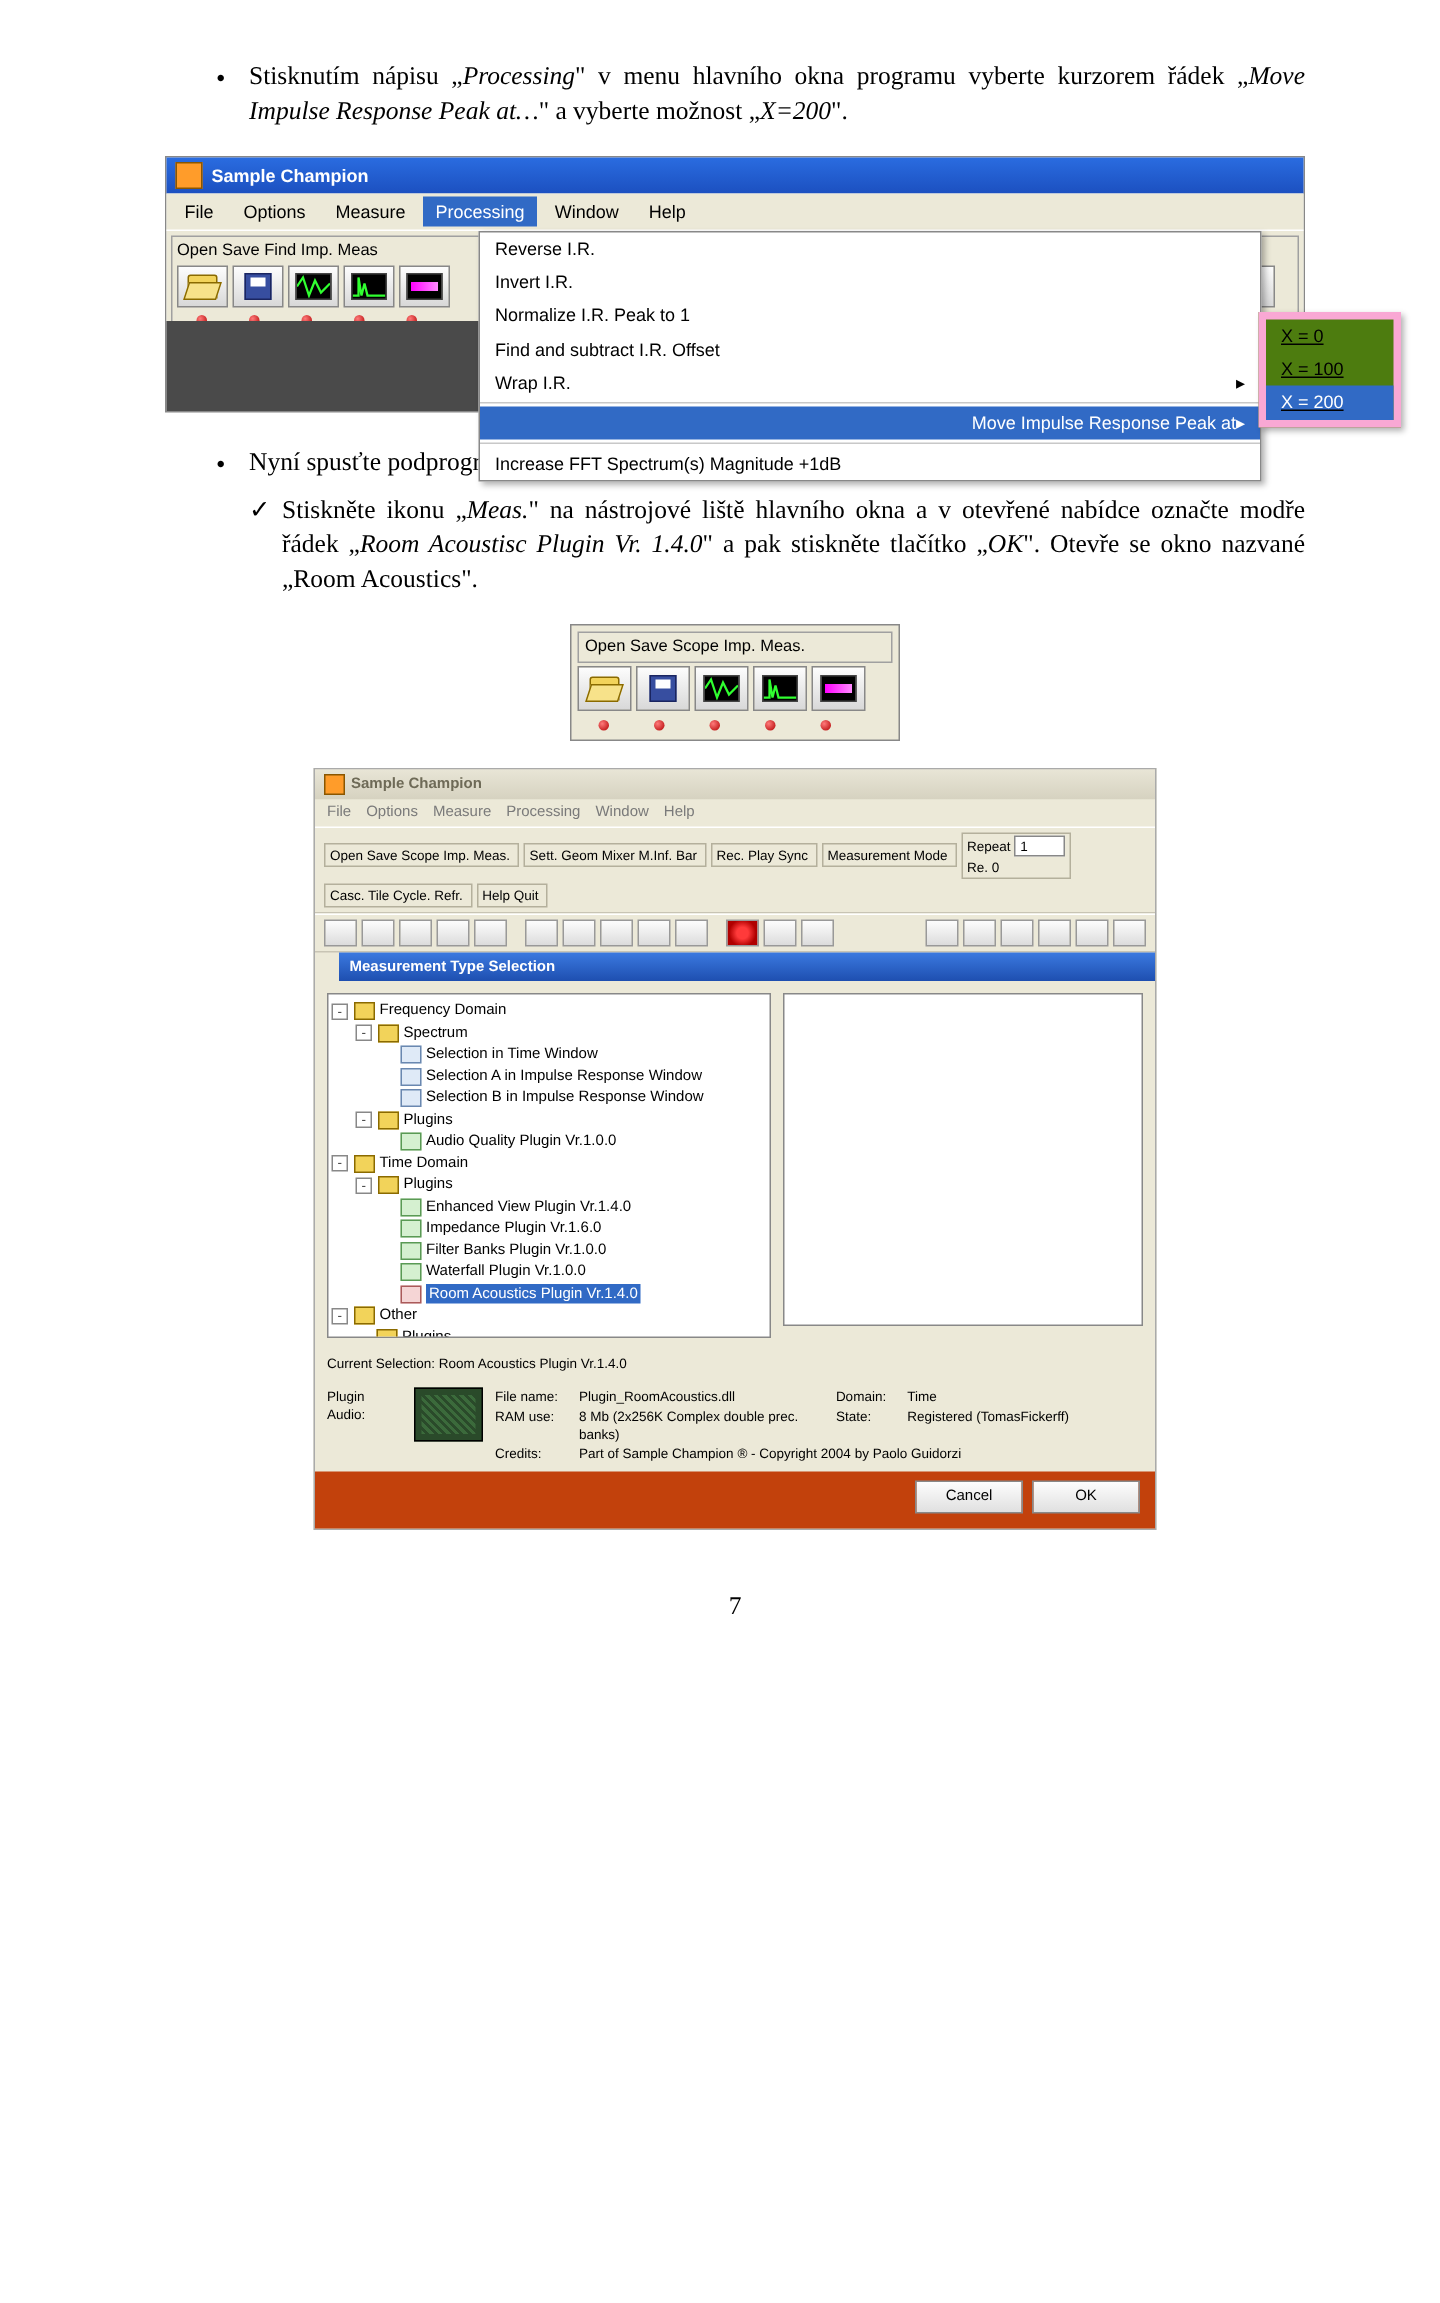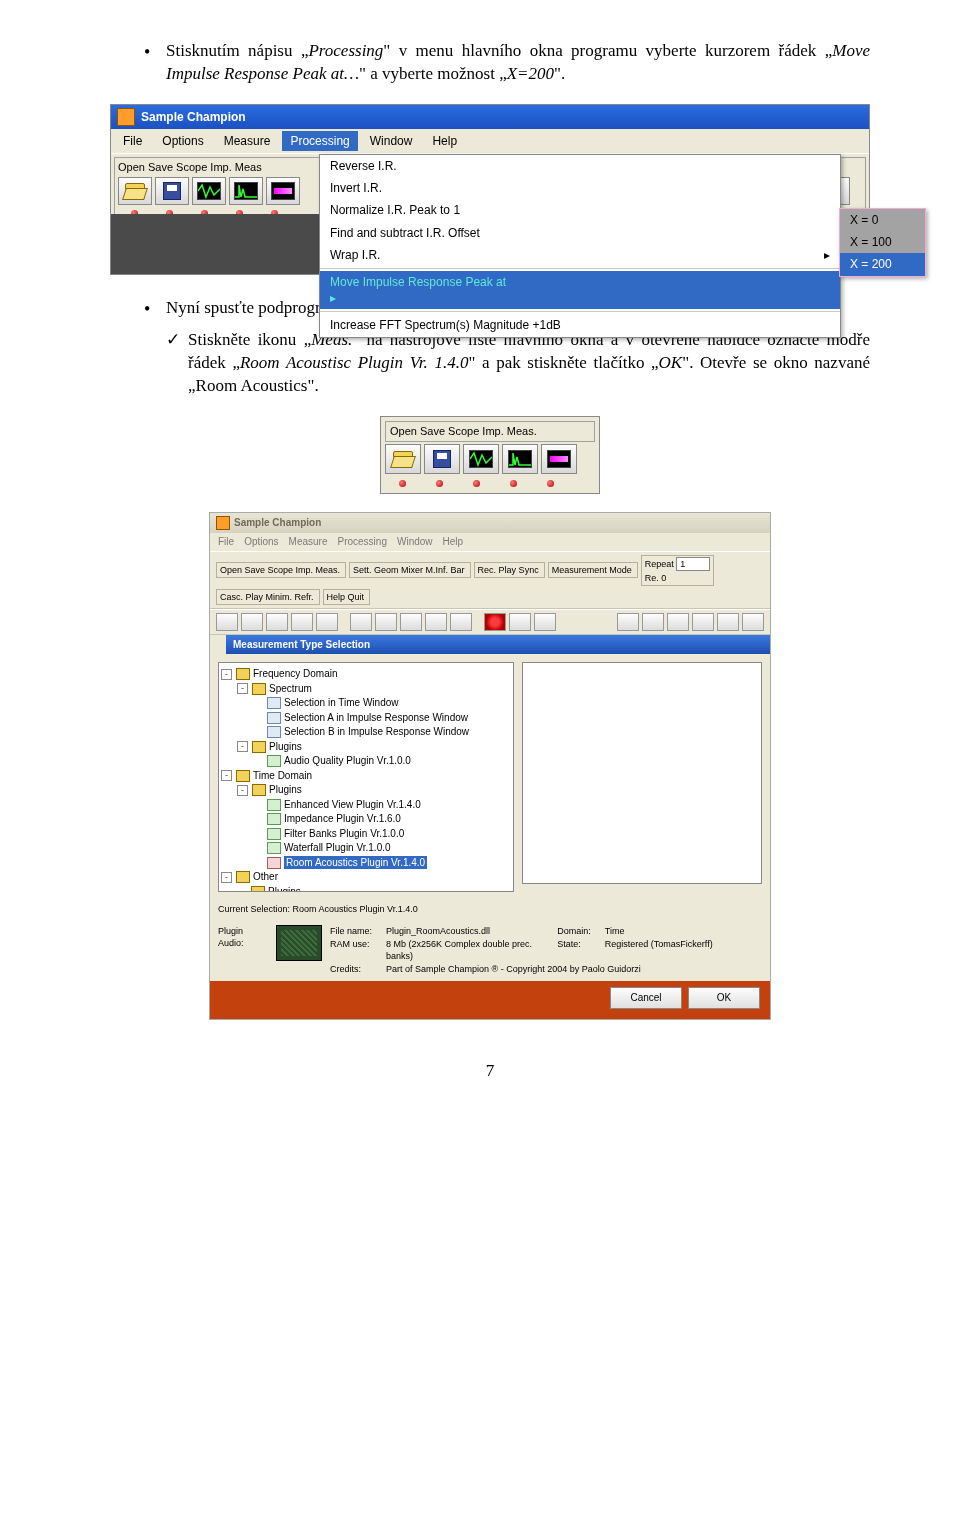--- a/index.html
+++ b/index.html
@@ -37,22 +37,22 @@
   .sc1-group-labels { display:flex; gap:4px; font-size:11px; margin-bottom:2px; }
   .sc1-btnrow { display:flex; gap:3px; }
   .sc1-btn { width:32px; height:26px; background:linear-gradient(#fdfdfd,#d8d8d8); border:1px solid #888; display:flex; align-items:center; justify-content:center; }
   .sc1-dotrow { display:flex; gap:3px; margin-top:3px; }
   .sc1-dot { width:32px; height:12px; display:flex; align-items:center; justify-content:center; }
   .sc1-reddot { width:7px; height:7px; background:radial-gradient(circle at 35% 35%,#ff7a7a,#b00000); border-radius:50%; }
   .sc1-darkstrip { position:relative; background:#4a4a4a; height:60px; }
   .sc1-dropdown { position:absolute; left:208px; top:-60px; width:520px; background:#fff; border:1px solid #888; box-shadow:2px 2px 4px rgba(0,0,0,.3); }
   .sc1-dropdown .row { padding:3px 10px; }
   .sc1-dropdown .sep { border-top:1px solid #c8c8c8; margin:2px 0; }
-  .sc1-dropdown .row.hi { background:#316ac5; color:#5eead4; display:flex; justify-content:center;flex-direction:column; }
-  .sc1-submenu { position:absolute; left:728px; top:-6px; width:85px; background:#a3a3a3; border:1px solid #f9a8d4; box-shadow:2px 2px 4px rgba(0,0,0,.3); }
+  .sc1-dropdown .row.hi { background:#316ac5; color:#ffffff; display:flex; justify-content:flex-end; }
+  .sc1-submenu { position:absolute; left:728px; top:-6px; width:85px; background:#4d7c0f; border:5px solid #f9a8d4; box-shadow:2px 2px 4px rgba(0,0,0,.3);text-decoration:underline; }
   .sc1-submenu .row { padding:3px 10px; }
   .sc1-submenu .row.hi { background:#316ac5; color:#fff; }
   .sc1-arrow { color:inherit; }
 
   .sc1-icon-open { width:18px; height:14px; background:#f2d35a; border:1px solid #8a6a00; border-radius:2px 2px 0 0; position:relative; }
   .sc1-icon-open::after{content:"";position:absolute;left:-2px;top:4px;width:20px;height:10px;background:#f7e28a;border:1px solid #8a6a00;transform:skewX(-18deg);}
   .sc1-icon-save { width:16px; height:16px; background:#374ea0; border:1px solid #1a2560; position:relative; }
   .sc1-icon-save::after{content:"";position:absolute;left:3px;top:2px;width:10px;height:6px;background:#fff;}
   .sc1-icon-scope { width:22px; height:16px; background:#000; border:1px solid #444; position:relative; overflow:hidden; }
   .sc1-icon-scope svg{position:absolute;inset:0;}
@@ -121,21 +121,21 @@
     <span class="sc1-menuitem">File</span>
     <span class="sc1-menuitem">Options</span>
     <span class="sc1-menuitem">Measure</span>
     <span class="sc1-menuitem active">Processing</span>
     <span class="sc1-menuitem">Window</span>
     <span class="sc1-menuitem">Help</span>
   </div>
   <div class="sc1-toolbars">
     <div class="sc1-tool-left">
       <div class="sc1-groupbox">
-        <div class="sc1-group-labels">Open Save Scope Imp. Meas</div>
+        <div class="sc1-group-labels">Open Save Find Imp. Meas</div>
         <div class="sc1-btnrow">
           <div class="sc1-btn">
               <div class="sc1-icon-open"></div>
             </div>
           <div class="sc1-btn">
               <div class="sc1-icon-save"></div>
             </div>
           <div class="sc1-btn">
               <div class="sc1-icon-scope">
                 <svg viewBox="0 0 22 16">
@@ -312,21 +312,21 @@
     <div class="sc3-toolbox">
         <span class="hdr">Measurement Mode</span>
       </div>
     <div class="sc3-toolbox">
       <div class="sc3-field">
           <span><span>Repeat</span> <span class="sc3-input">1</span></span>
       <span><span>Re.</span> <span>0</span></span>
         </div>
     </div>
     <div class="sc3-toolbox">
-        <span class="hdr">Casc. Play  Minim. Refr.</span>
+        <span class="hdr">Casc. Tile  Cycle. Refr.</span>
       </div>
     <div class="sc3-toolbox">
         <span class="hdr">Help  Quit</span>
       </div>
   </div>
   <div class="sc3-toolrow">
     <div class="sc3-smbtn"></div>
       <div class="sc3-smbtn"></div>
       <div class="sc3-smbtn"></div>
       <div class="sc3-smbtn"></div>

